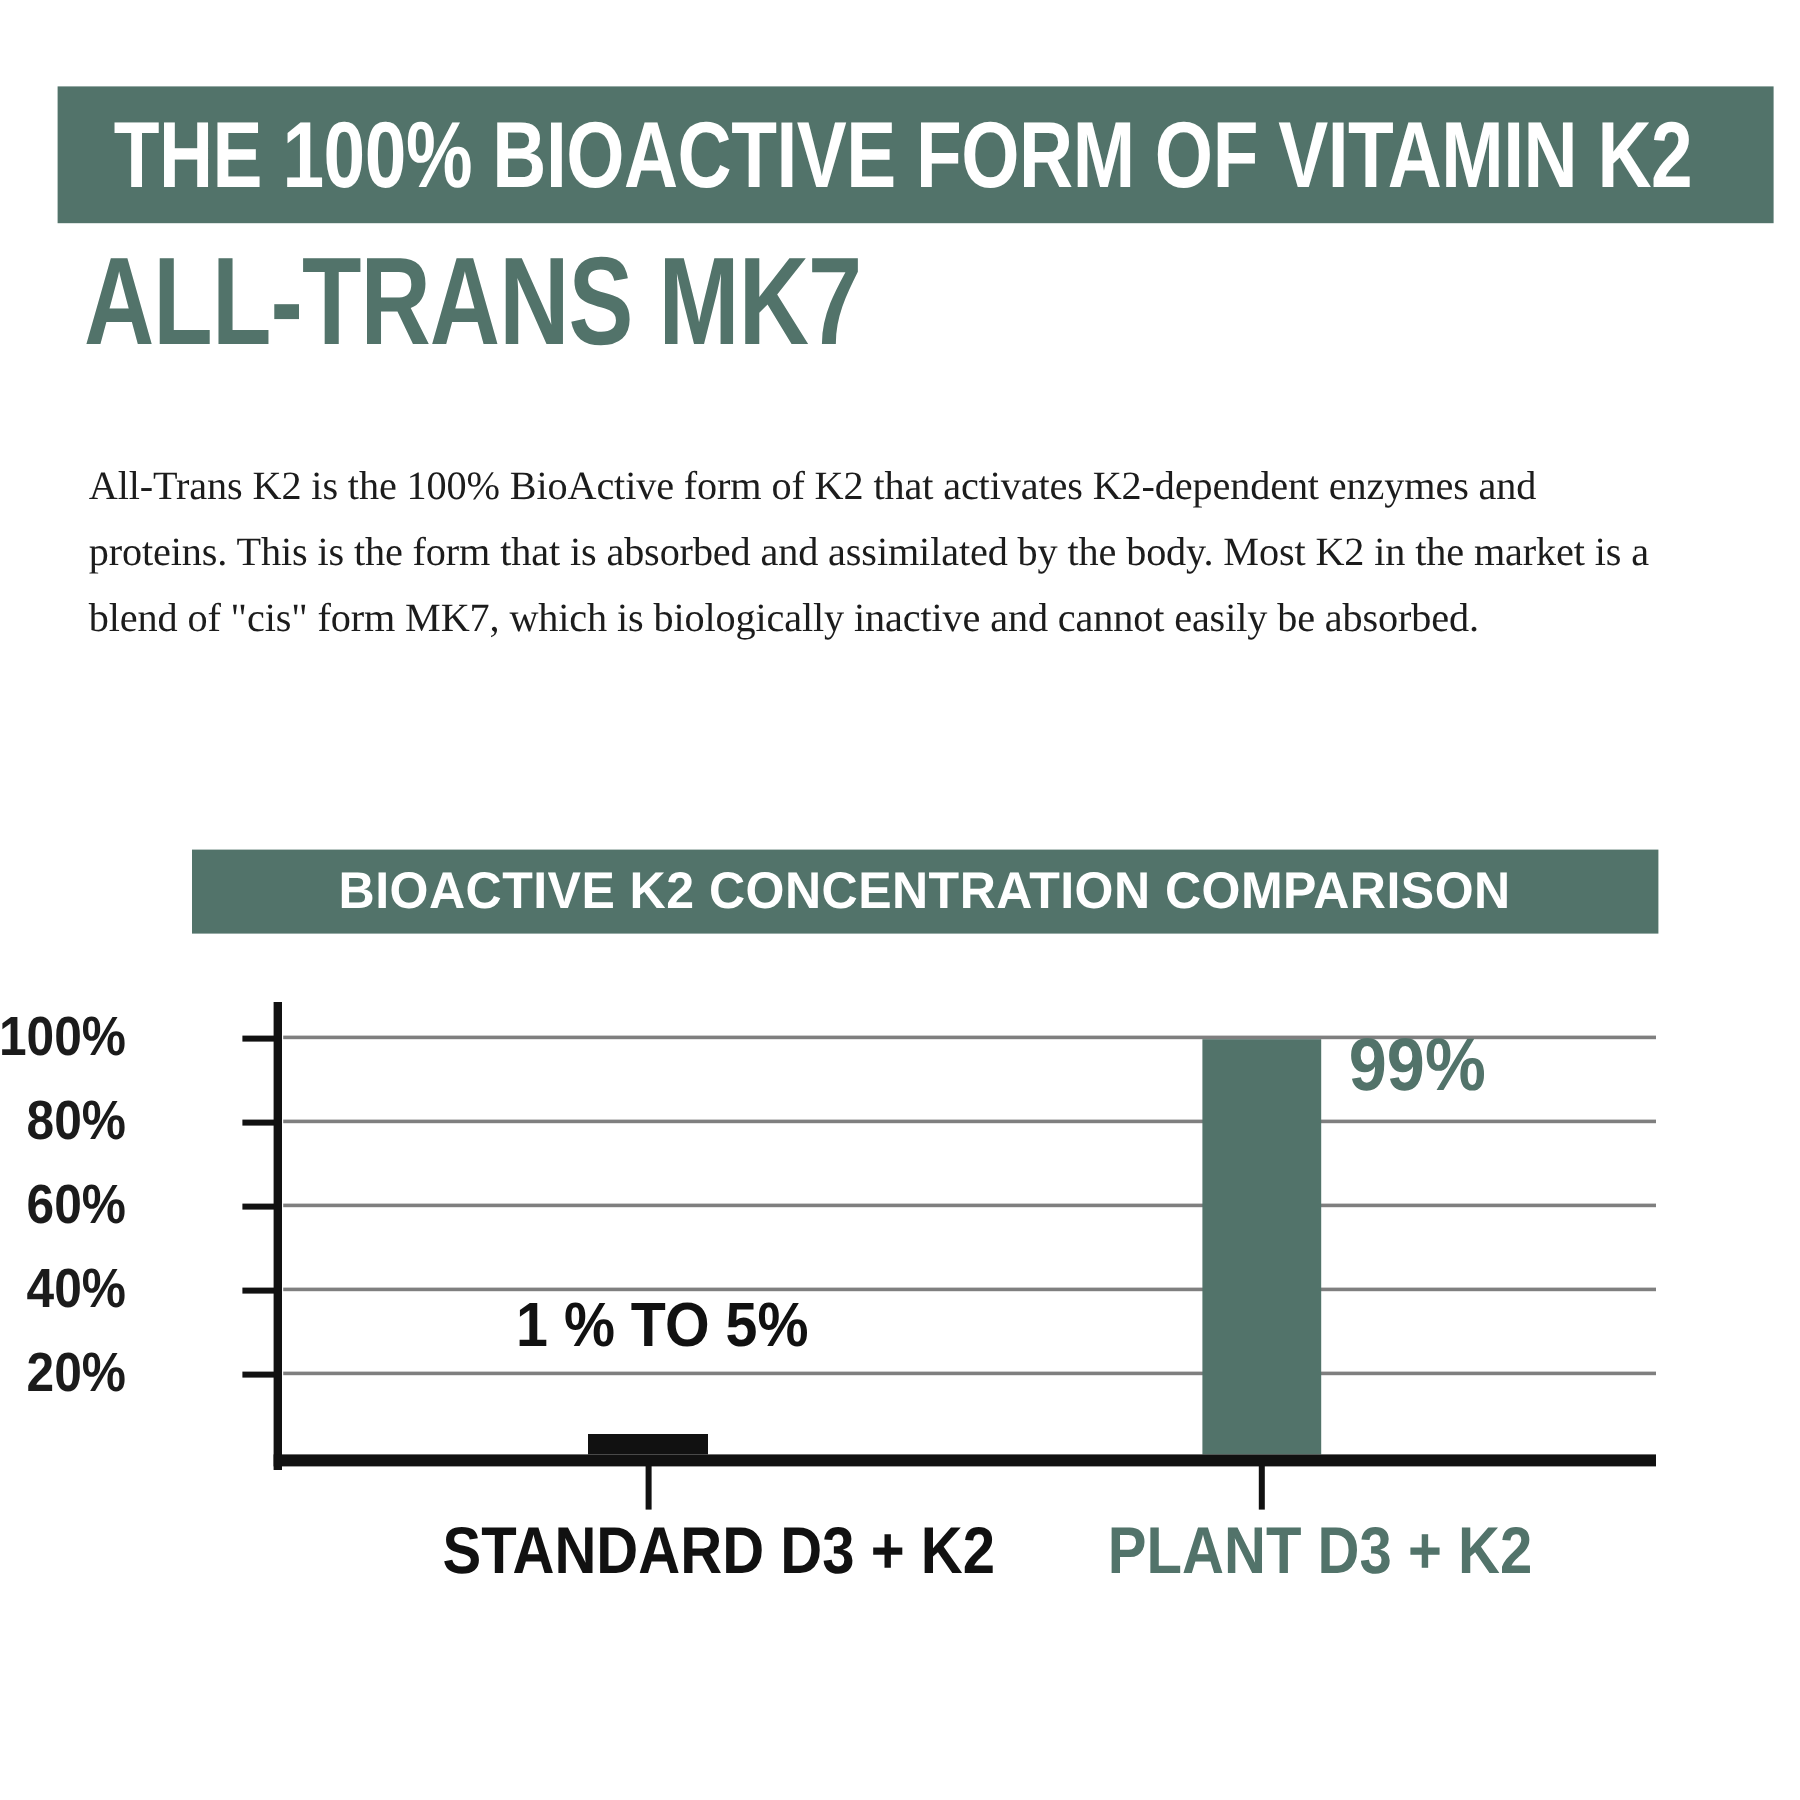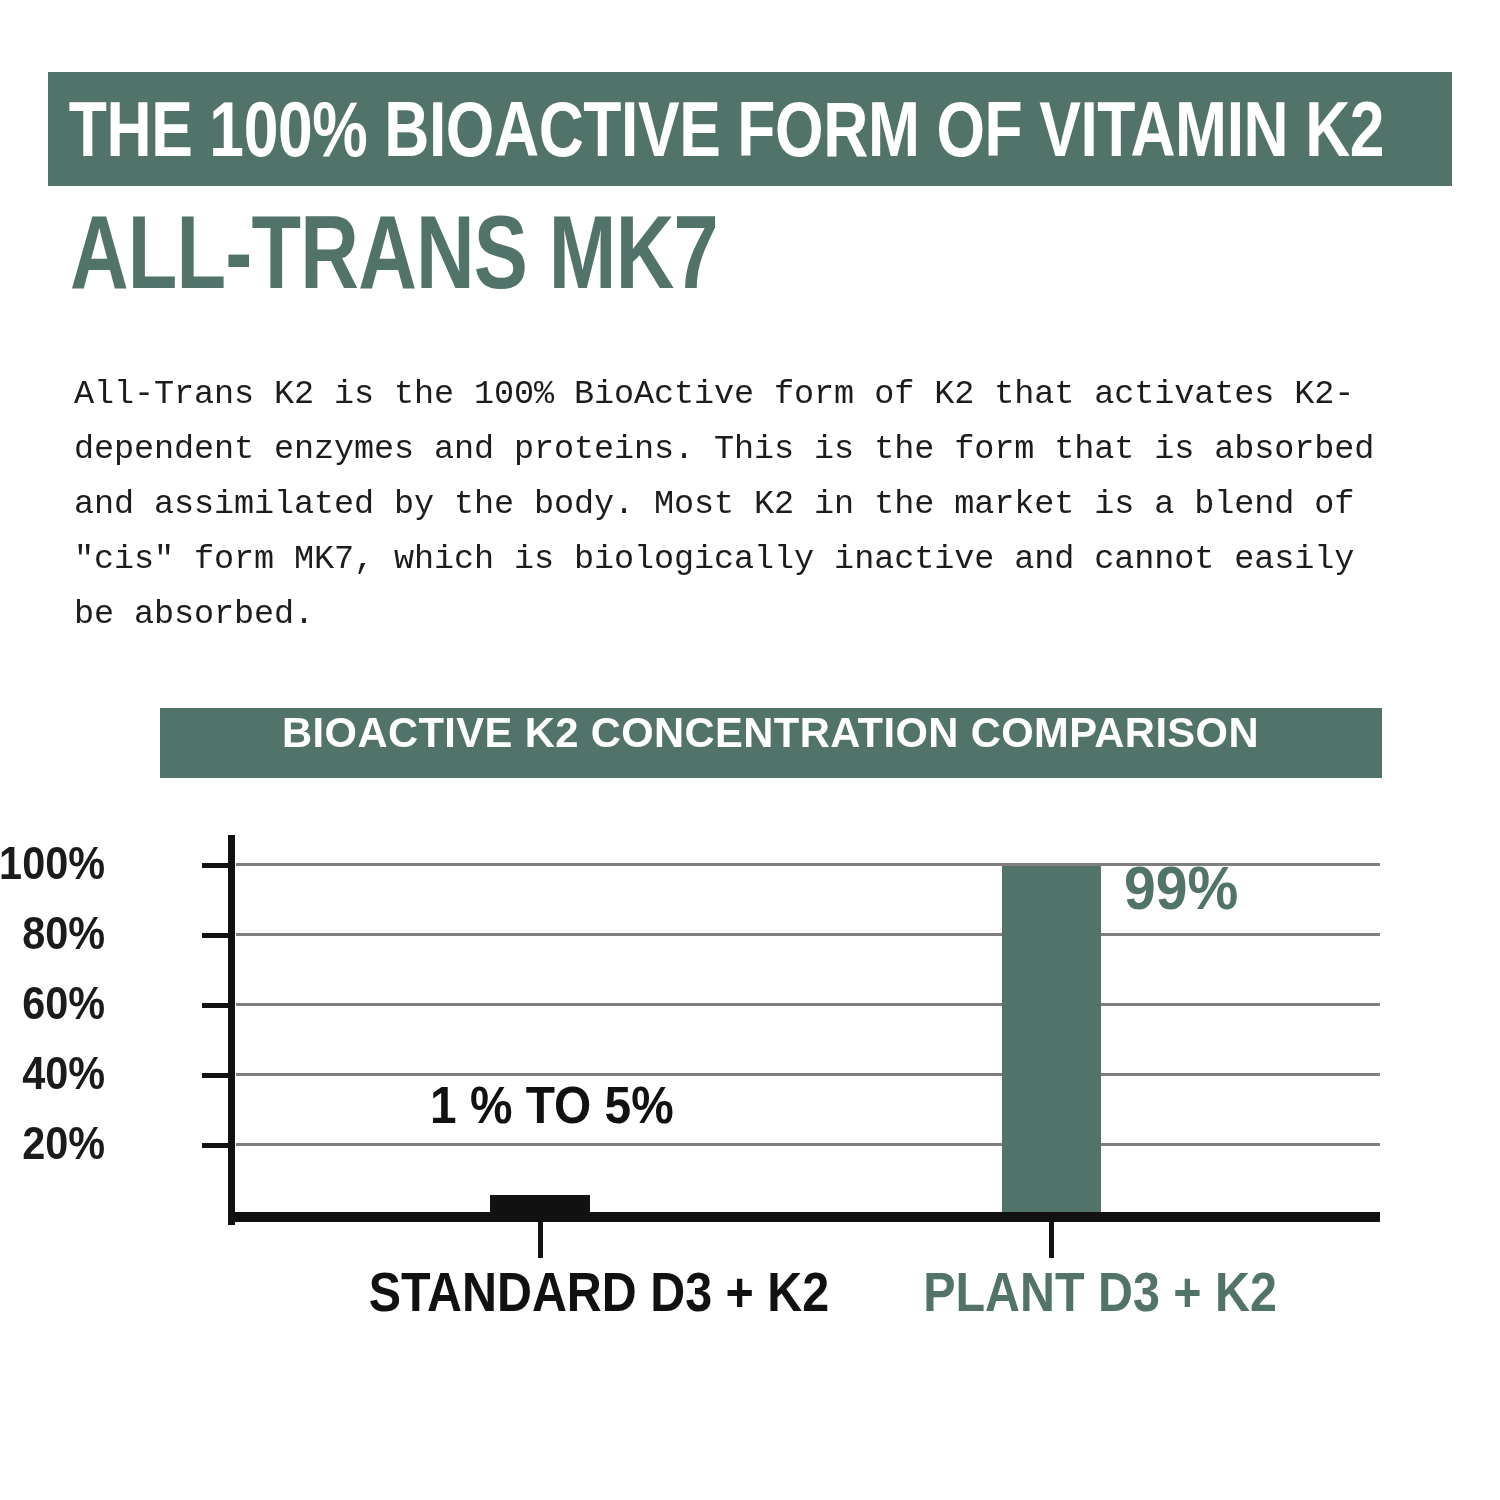--- a/index.html
+++ b/index.html
@@ -19,20 +19,21 @@
   #header-banner {
     position: absolute;
     left: 48px;
     top: 72px;
     width: 1404px;
     height: 114px;
     background: #52736A;
     display: flex;
     align-items: center;
     justify-content: flex-start;
+    padding-left: 26px;
   }
   #header-title {
     color: #ffffff;
     font-family: "Liberation Sans Narrow", "Liberation Sans", sans-serif;
     font-weight: bold;
     font-size: 78px;
     line-height: 1;
     letter-spacing: -0.5px;
     transform: scaleX(0.80);
     transform-origin: left center;
@@ -54,40 +55,40 @@
     letter-spacing: -1px;
     transform: scaleX(0.78);
     transform-origin: left top;
     white-space: nowrap;
   }
 
   
   #body-paragraph {
     position: absolute;
     left: 74px;
-    top: 333px;
+    top: 344px;
     width: 1320px;
     color: #1c1c1c;
-    font-family: Liberation Mono, monospace;
+    font-family: Liberation Serif, serif;
     font-weight: 400;
     font-size: 33.5px;
     line-height: 55px;
     letter-spacing: -0.1px;
   }
 
   
   #chart-title-banner {
     position: absolute;
     left: 160px;
     top: 708px;
     width: 1222px;
     height: 70px;
     background: #52736A;
     display: flex;
-    align-items: flex-start;
+    align-items: center;
     justify-content: center;
   }
   #chart-title-text {
     color: #ffffff;
     font-family: "Liberation Sans", sans-serif;
     font-weight: bold;
     font-size: 43px;
     letter-spacing: 0.4px;
     white-space: nowrap;
     transform: scaleX(0.97);

